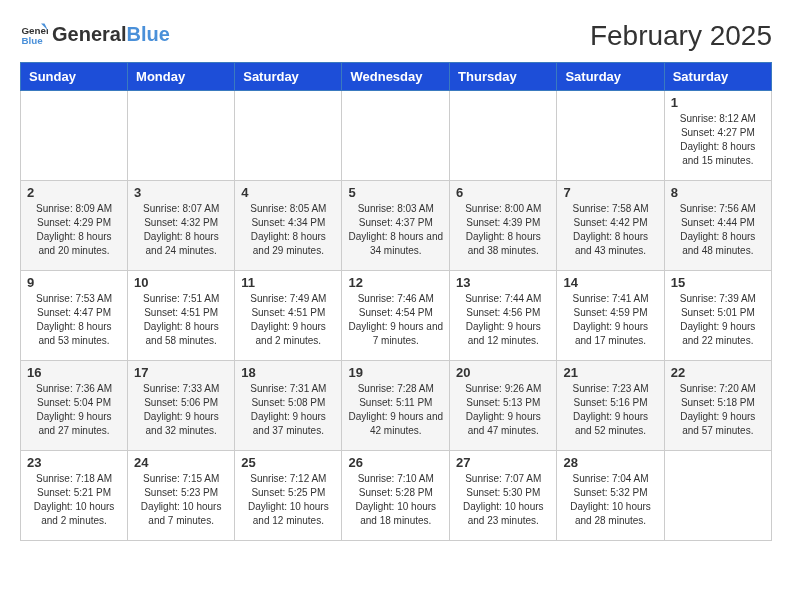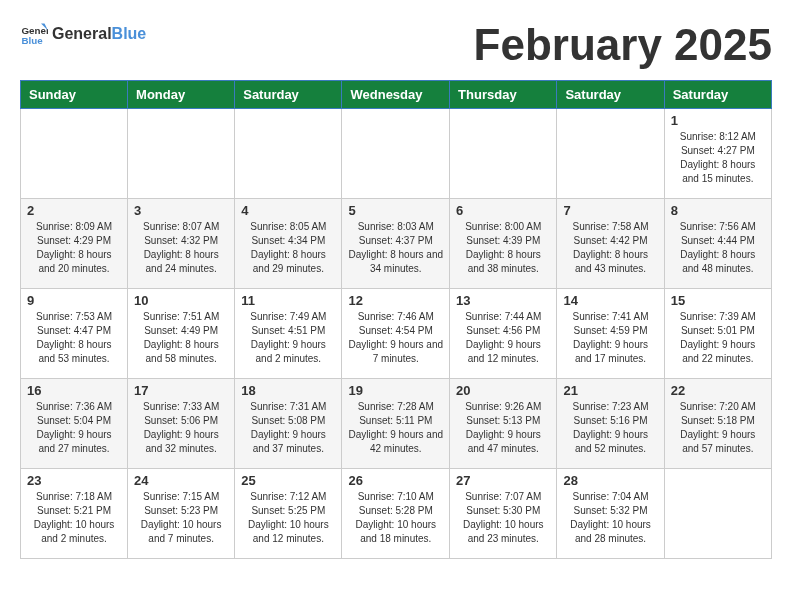--- a/index.html
+++ b/index.html
@@ -22,35 +22,35 @@
       gap: 4px;
     }
     .logo-icon {
       width: 28px;
       height: 28px;
     }
     .title-area {
       text-align: right;
     }
     .month-title {
-      font-size: 44px;
-      font-weight: bold;
+      font-size: 28px;
+      font-weight: normal;
       color: #333;
     }
     .location-title {
       font-size: 16px;
       color: #555;
     }
     .calendar {
       width: 100%;
       border-collapse: collapse;
       border: 1px solid #ccc;
     }
     .calendar th {
-      background-color: #15803d;
+      background-color: #1d4ed8;
       color: #fff;
       text-align: left;
       padding: 6px 8px;
       font-size: 13px;
       border: 1px solid #3a7abf;
     }
     .calendar td {
       border: 1px solid #ccc;
       vertical-align: top;
       padding: 4px 6px;
@@ -82,21 +82,21 @@
 <body>
 
 <div class="header-area">
   <div class="logo">
     <svg class="logo-icon" viewBox="0 0 40 40" xmlns="http://www.w3.org/2000/svg">
       <text x="2" y="20" font-size="14" font-weight="bold" fill="#333">General</text>
       <text x="2" y="34" font-size="14" font-weight="bold" fill="#4a90d9">Blue</text>
       <polygon points="30,5 40,15 35,5" fill="#4a90d9"></polygon>
     </svg>
     <div>
-      <div style="font-size:16px;font-weight:bold;line-height:1.1;">
+      <div style="font-size:20px;font-weight:bold;line-height:1.1;">
         <span style="color:#333;">General</span><span style="color:#4a90d9;">Blue</span>
       </div>
     </div>
   </div>
   <div class="title-area">
     <div class="month-title">February 2025</div>
   </div>
 </div>
 
 <table class="calendar">
@@ -173,21 +173,21 @@
       <tr>
         <td>
           <span class="day-num">9</span>
           <div class="day-info">Sunrise: 7:53 AM
 Sunset: 4:47 PM
 Daylight: 8 hours and 53 minutes.</div>
         </td>
         <td>
           <span class="day-num">10</span>
           <div class="day-info">Sunrise: 7:51 AM
-Sunset: 4:49 PM
+Sunset: 4:51 PM
 Daylight: 8 hours and 58 minutes.</div>
         </td>
         <td>
           <span class="day-num">11</span>
           <div class="day-info">Sunrise: 7:49 AM
 Sunset: 4:51 PM
 Daylight: 9 hours and 2 minutes.</div>
         </td>
         <td>
           <span class="day-num">12</span>

